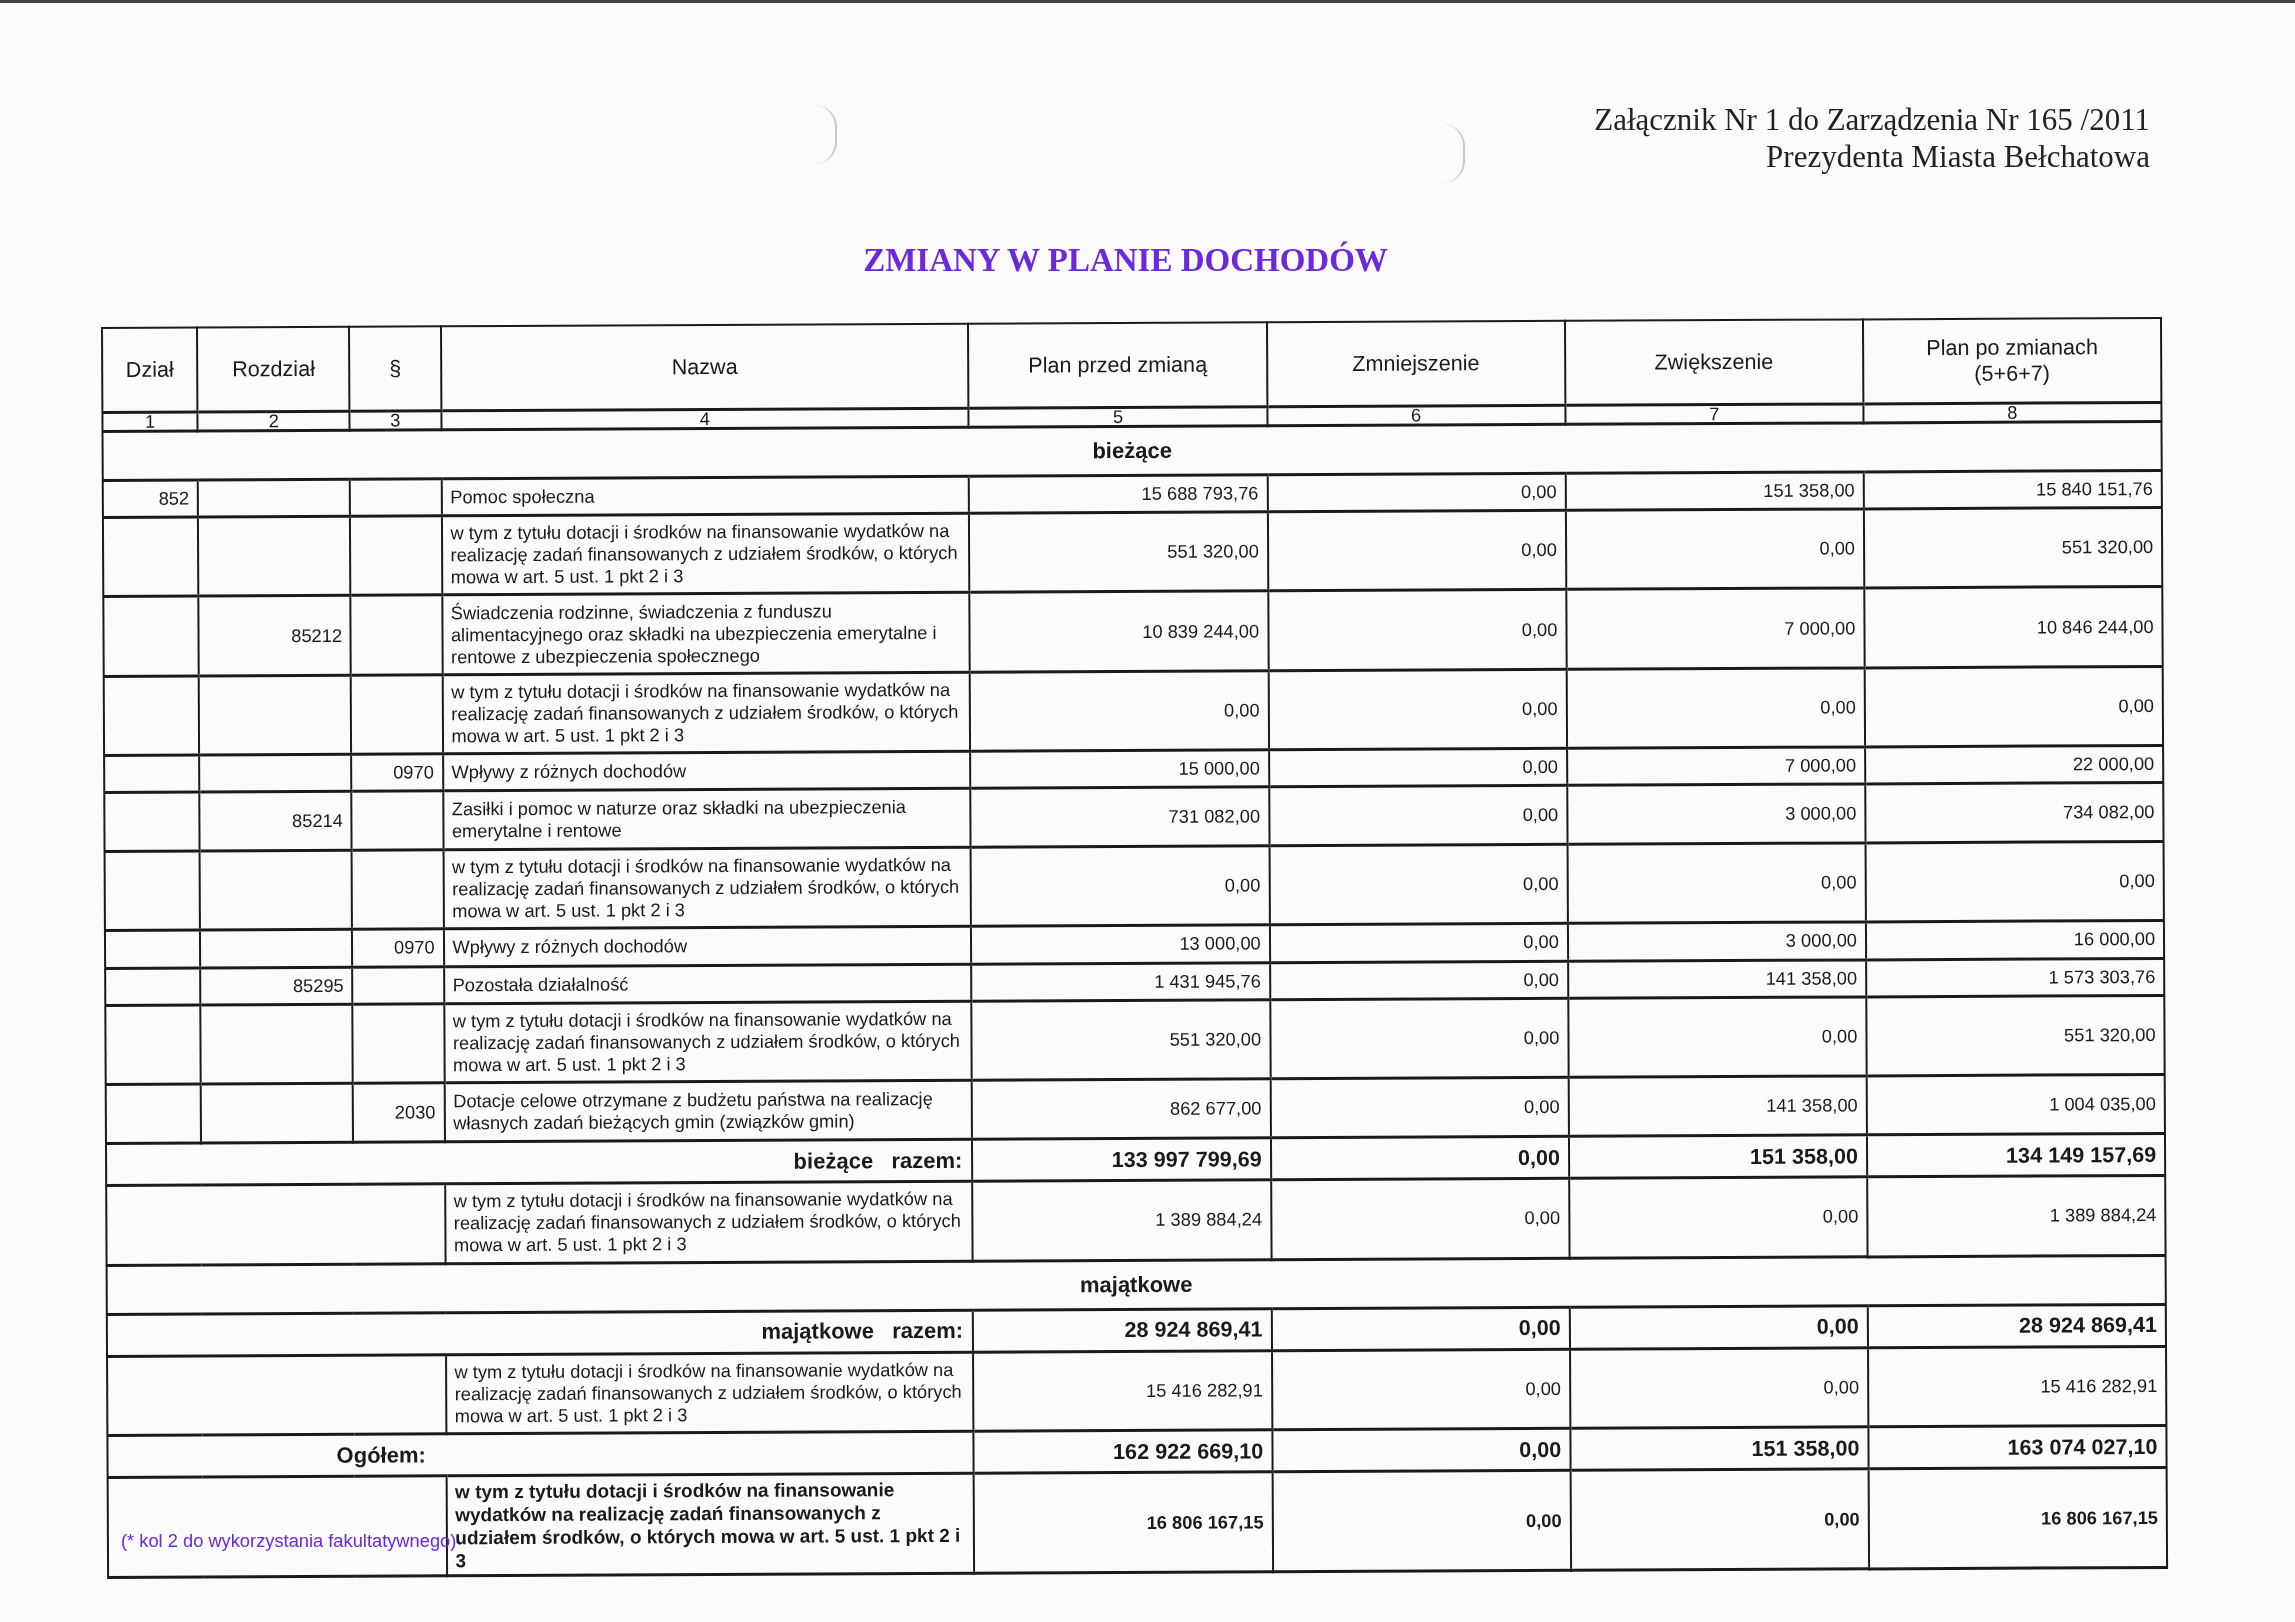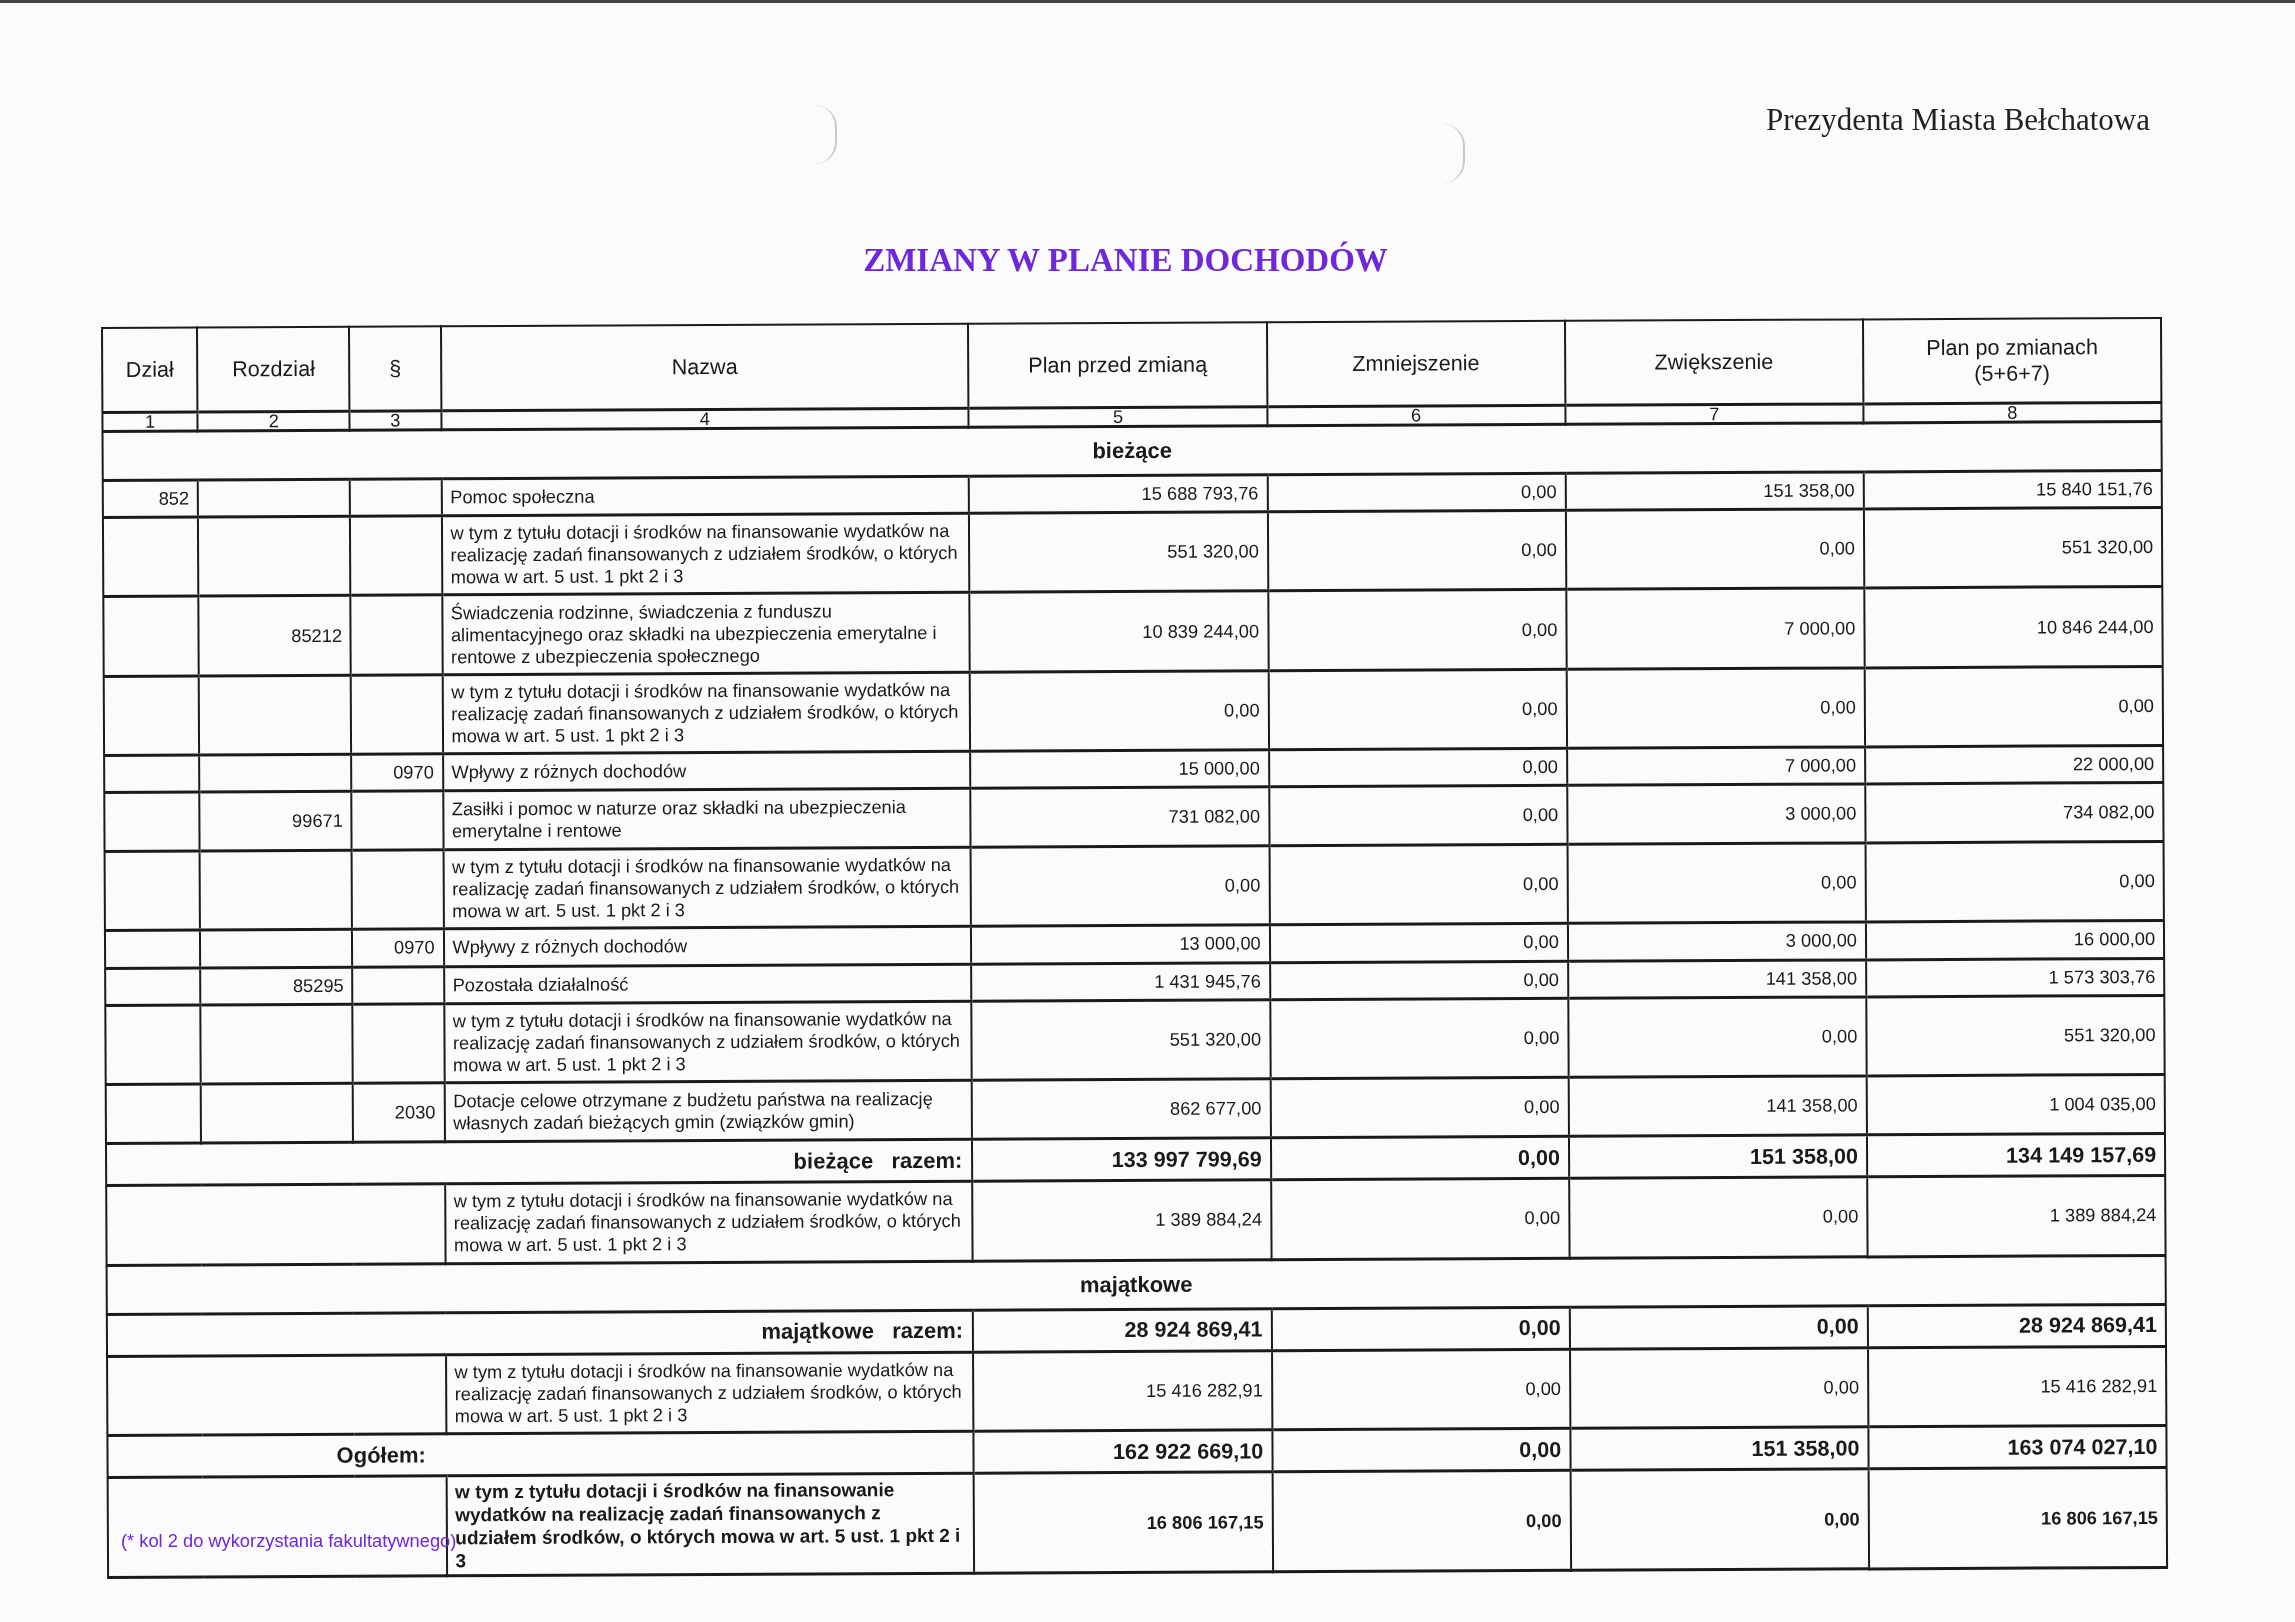--- a/index.html
+++ b/index.html
@@ -48,20 +48,21 @@
   .w5 { width: 288px; } .w6 { width: 288px; } .w7 { width: 288px; } .w8 { width: 288px; }
 </style>
 </head>
 <body>
 
 <div class="topline"></div>
 <div class="punch" style="left:815px; top:105px;"></div>
 <div class="punch" style="left:1443px; top:124px;"></div>
 
 <div class="header-note">
+  <div>Załącznik Nr 1 do Zarządzenia Nr 165 /2011</div>
   <div>Prezydenta Miasta Bełchatowa</div>
 </div>
 
 <div class="title">ZMIANY W PLANIE DOCHODÓW</div>
 
 <table class="doc-table">
   <colgroup>
     <col class="w1">
       <col class="w2">
       <col class="w3">
@@ -149,21 +150,21 @@
     <td class="code">0970</td>
     <td class="name">Wpływy z różnych dochodów</td>
     <td class="num">15 000,00</td>
     <td class="num">0,00</td>
     <td class="num">7 000,00</td>
     <td class="num">22 000,00</td>
   </tr>
 
   <tr class="row-two thick-top">
     <td class="code"></td>
-    <td class="code">99671</td>
+    <td class="code">85214</td>
     <td class="code"></td>
     <td class="name">Zasiłki i pomoc w naturze oraz składki na ubezpieczenia emerytalne i rentowe</td>
     <td class="num">731 082,00</td>
     <td class="num">0,00</td>
     <td class="num">3 000,00</td>
     <td class="num">734 082,00</td>
   </tr>
 
   <tr class="row-multi thick-top">
     <td class="code"></td>

